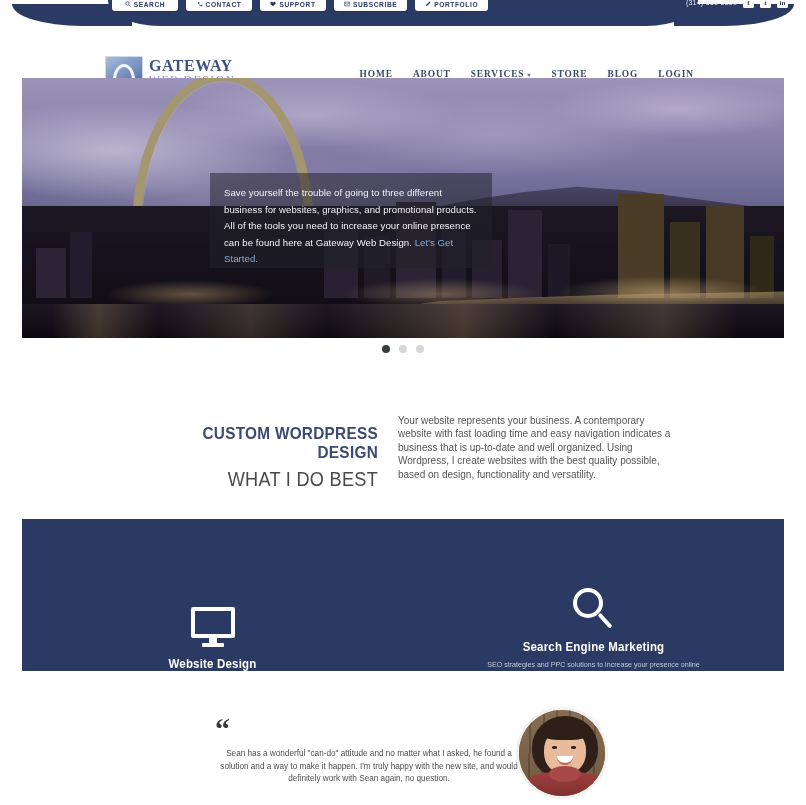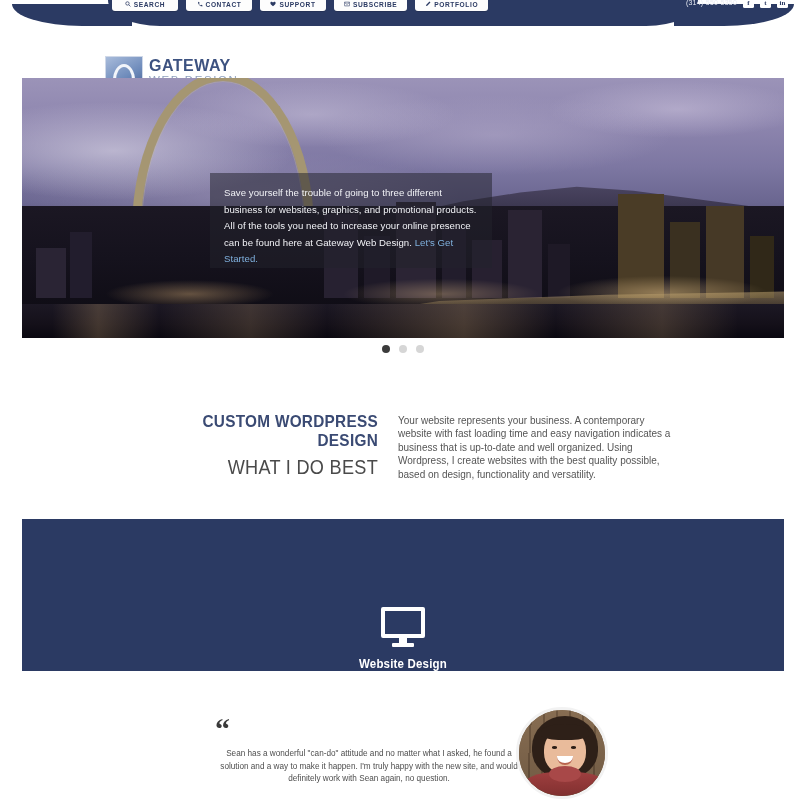--- a/index.html
+++ b/index.html
@@ -46,21 +46,21 @@
     display:flex; align-items:center; gap:6px;
     color:#e9ecf4; font-size:7px; letter-spacing:.2px;
   }
   .social-ico {
     width:11px; height:11px; background:#fff; color:#2b3a63;
     border-radius:1.5px; display:flex; align-items:center; justify-content:center;
     font-size:7px; font-weight:bold; font-family:"Liberation Serif", serif;
   }
 
   
-  .header { position:absolute; left:0; top:26px; width:806px; height:50px; background:#fff; }
+  .header { position:absolute; left:0; top:26px; width:806px; height:50px; background:#fff;font-family:Liberation Serif, serif; }
   .logo { position:absolute; left:105px; top:30px; display:flex; align-items:center; gap:6px; }
   .logo-mark {
     width:38px; height:38px;
     background:linear-gradient(135deg,#8fa6cc 0%,#5e7cb0 45%,#3c5party 100%);
     background:linear-gradient(135deg,#93a9cf 0%,#6683b5 50%,#44year 100%);
     background:linear-gradient(150deg,#a9bcdb 0%,#6e8bbb 55%,#425c90 100%);
     position:relative; overflow:hidden; border:1px solid #cfd8e8;
   }
   .logo-mark .arch {
     position:absolute; left:50%; top:7px; transform:translateX(-50%);
@@ -148,21 +148,21 @@
   .hero-overlay p {
     color:#f1f2f6; font-size:9.6px; line-height:16.6px; letter-spacing:.05px;
   }
   .hero-overlay a { color:#7fb0dd; text-decoration:none; }
   .dots { position:absolute; left:0; top:345px; width:806px; display:flex; justify-content:center; gap:9px; }
   .dot { width:8px; height:8px; border-radius:50%; background:#d6d6d6; }
   .dot.active { background:#3b3b3b; }
 
   
   .intro { position:absolute; left:0; top:400px; width:806px; height:95px; }
-  .intro-left { position:absolute; left:130px; top:12px; width:248px; text-align:right; }
+  .intro-left { position:absolute; left:130px; top:24px; width:248px; text-align:right; }
   .intro-left .h1 {
     font-size:16.5px; font-weight:bold; letter-spacing:.3px; color:#3a4a73;
     font-family:"Liberation Sans Narrow","Liberation Sans",sans-serif;
     transform:scaleX(.93); transform-origin:right center;
   }
   .intro-left .h2 {
     font-size:19.5px; color:#4a4a4a; letter-spacing:.3px; margin-top:6px;
     font-family:"Liberation Sans Narrow","Liberation Sans",sans-serif;
     transform:scaleX(.93); transform-origin:right center;
   }
@@ -312,20 +312,41 @@
       <div class="logo-mark">
         <div class="arch"></div>
       </div>
       <div class="logo-text">
         <div class="l1">GATEWAY</div>
         <div class="l2">WEB DESIGN</div>
         <div class="l3">WEBSITES | GRAPHICS | SEO | MORE</div>
       </div>
     </div>
 
+    <div class="nav">
+      <a href="#">
+          <span>HOME</span>
+        </a>
+      <a href="#">
+          <span>ABOUT</span>
+        </a>
+      <a href="#">
+        <span>SERVICES</span>
+        <span class="caret">▾</span>
+      </a>
+      <a href="#">
+          <span>STORE</span>
+        </a>
+      <a href="#">
+          <span>BLOG</span>
+        </a>
+      <a href="#">
+          <span>LOGIN</span>
+        </a>
+    </div>
   </div>
 
   <div class="hero">
     <div class="sky"></div>
     <div class="mountain"></div>
     <div class="arch-big"></div>
     <div class="city">
       <div class="bldg" style="left:14px;bottom:40px;width:30px;height:50px;background:#2a2434;"></div>
       <div class="bldg" style="left:48px;bottom:40px;width:22px;height:66px;background:#221d2d;"></div>
       <div class="bldg" style="left:302px;bottom:40px;width:34px;height:84px;background:#272131;"></div>
@@ -377,20 +398,30 @@
         <div class="ico-monitor">
           <div class="scr"></div>
             <div class="stand"></div>
             <div class="base"></div>
         </div>
       </div>
       <div class="ttl">Website Design</div>
     </div>
 
 
+    <div class="svc">
+      <div class="ico">
+        <div class="ico-search">
+            <div class="ring"></div>
+            <div class="hdl"></div>
+          </div>
+      </div>
+      <div class="ttl">Search Engine Marketing</div>
+      <div class="sub">SEO strategies and PPC solutions to increase your presence online</div>
+    </div>
 
   </div>
 
   <div class="testi">
     <div class="qmark">“</div>
     <div class="testi-text">Sean has a wonderful "can-do" attitude and no matter what I asked, he found a solution and a way to make it happen. I'm truly happy with the new site, and would definitely work with Sean again, no question.</div>
     <div class="qmark-end">“</div>
   </div>
 
   <div class="avatar">

